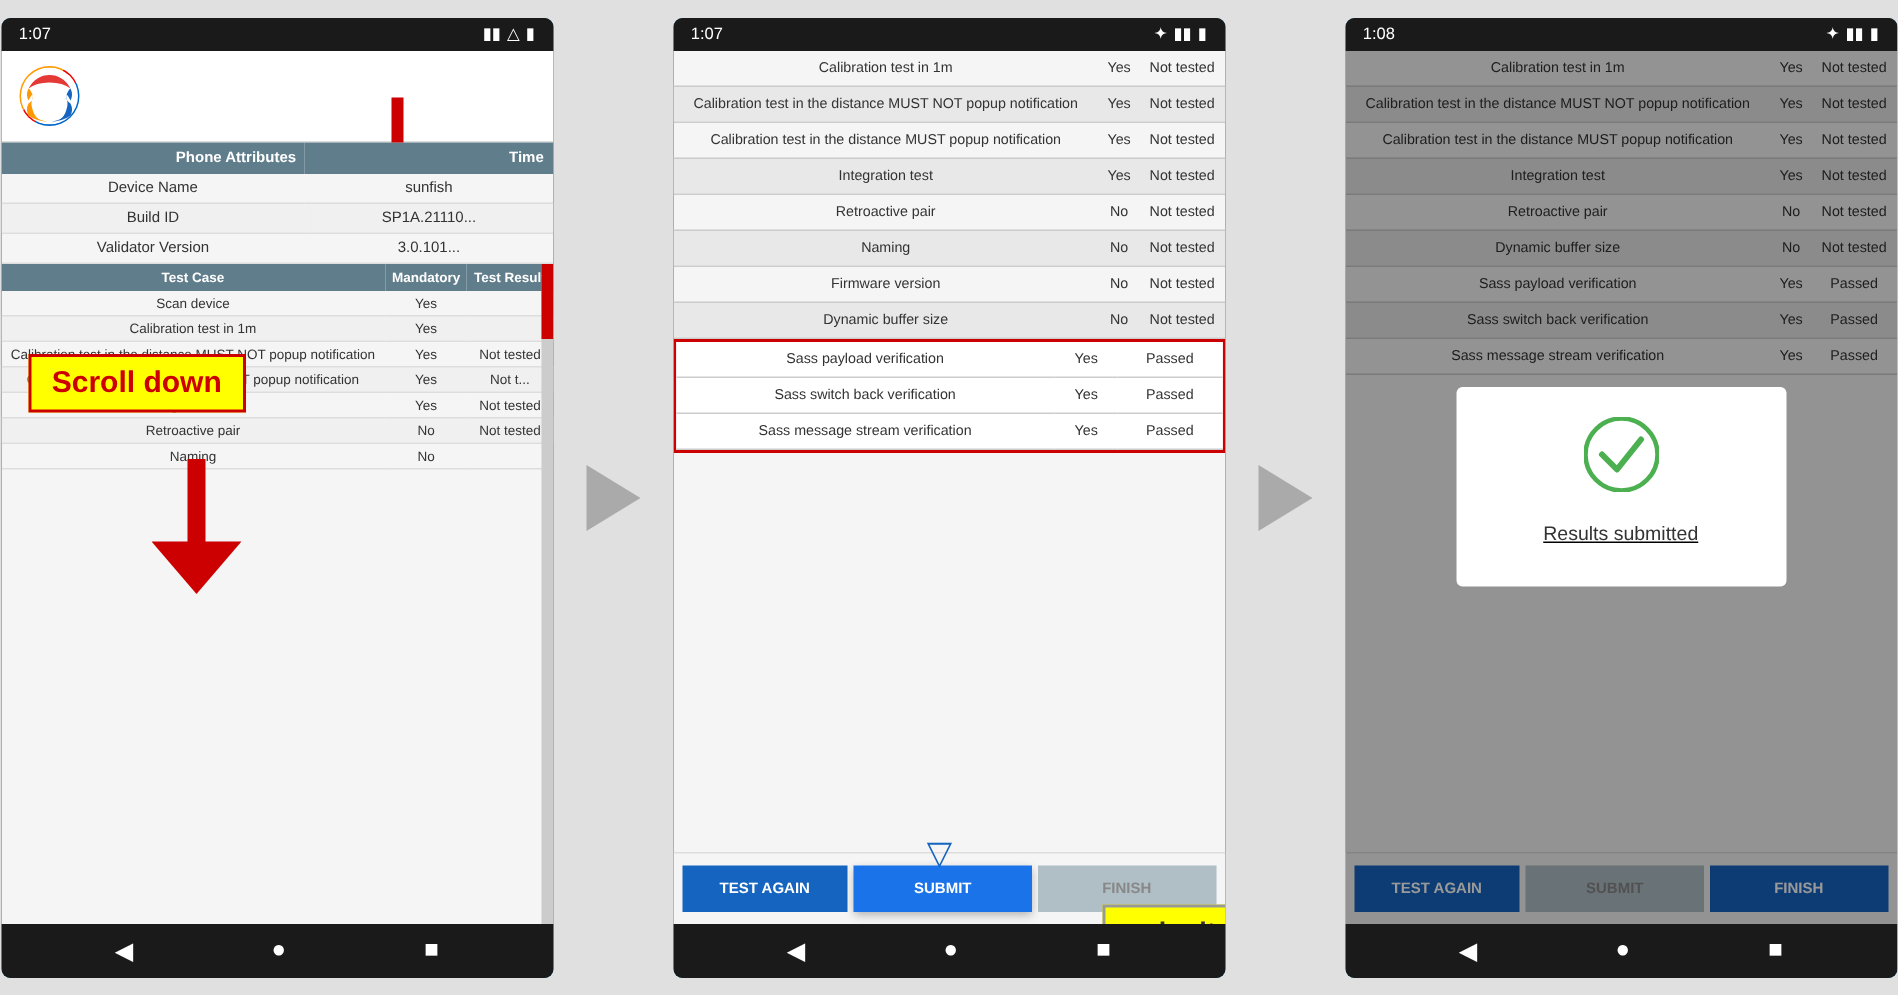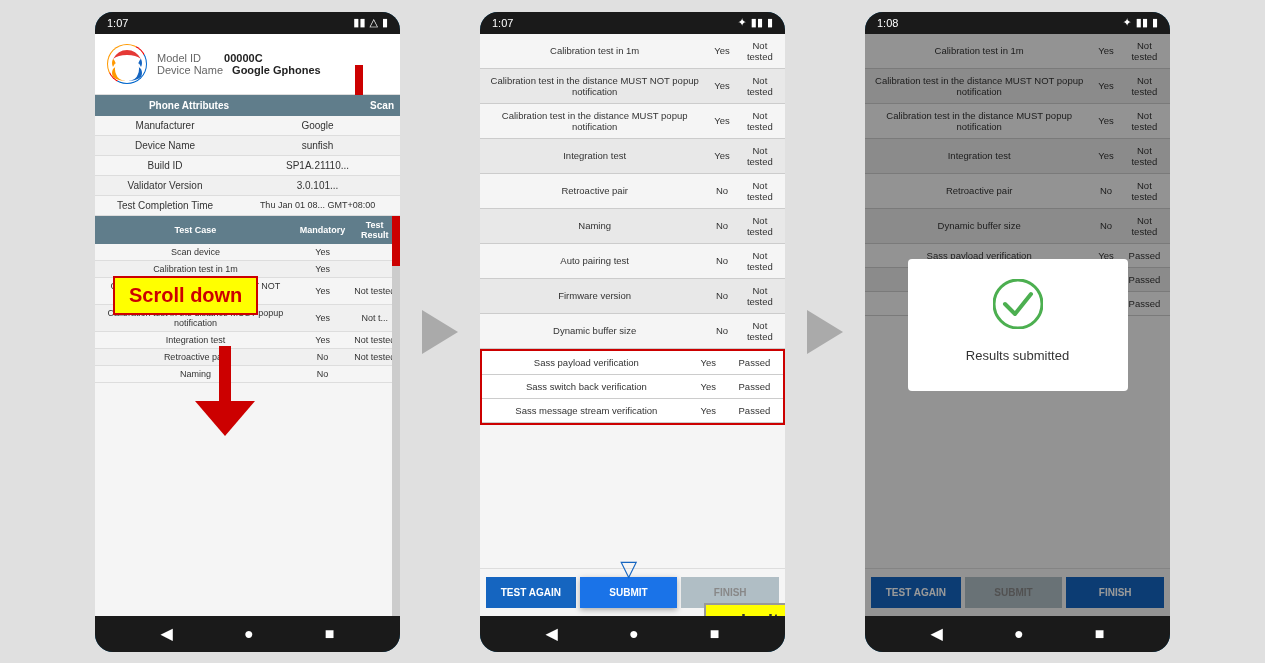--- a/index.html
+++ b/index.html
@@ -18,24 +18,24 @@
     .screen-container {
       display: flex;
       flex-direction: row;
       align-items: center;
       gap: 10px;
       padding: 10px;
       height: 100%;
     }
 
     .phone-frame {
-      width: 305px;
+      width: 368px;
       height: 640px;
       background: #0369a1;
-      border-radius: 18px;
+      border-radius: 6px;
       overflow: hidden;
       display: flex;
       flex-direction: column;
       flex-shrink: 0;
     }
 
     .status-bar {
       background: #1a1a1a;
       color: white;
       font-size: 11px;
@@ -248,20 +248,21 @@
 
     
     .dialog-overlay {
       position: absolute;
       top: 0; left: 0; right: 0; bottom: 0;
       background: rgba(0,0,0,0.4);
       display: flex;
       align-items: center;
       justify-content: center;
       z-index: 20;
+      text-decoration: underline;
     }
 
     .dialog-box {
       background: white;
       width: 220px;
       border-radius: 4px;
       padding: 20px 16px 12px;
       text-align: center;
     }
 
@@ -342,62 +343,44 @@
 
       <div class="device-header">
         <div class="device-logo">
           <svg width="38" height="38" viewBox="0 0 38 38">
             <circle cx="19" cy="19" r="19" fill="#fff"></circle>
             <path d="M19 5 Q10 5 5 14 Q10 10 19 10 Q28 10 33 14 Q28 5 19 5Z" fill="#e53935"></path>
             <path d="M5 14 Q3 18 5 22 Q8 16 8 19 Q8 22 5 24 Q3 28 5 32 Q10 36 19 36 Q10 36 8 29 Q6 24 8 19 Q6 14 5 14Z" fill="#ff9800"></path>
             <path d="M33 14 Q35 18 33 22 Q30 16 30 19 Q30 22 33 24 Q35 28 33 32 Q28 36 19 36 Q28 36 30 29 Q32 24 30 19 Q32 14 33 14Z" fill="#1565c0"></path>
           </svg>
         </div>
-        <div class="device-info">
-          <div>
-            <span class="label">Model ID</span>
-            <span class="value" style="margin-left:20px;">00000C</span>
-          </div>
-          <div>
-            <span class="label">Device Name</span>
-            <span class="value" style="margin-left:6px;">Google Gphones</span>
-          </div>
-        </div>
       </div>
 
       <div style="background:#cc0000; width:8px; height:30px; position:relative; left:260px; top:0; margin-top:-30px; z-index:5; float:right;"></div>
 
       <table class="attr-table">
         <thead>
           <tr>
             <th>Phone Attributes</th>
-            <th>Scan</th>
+            <th>Time</th>
           </tr>
         </thead>
         <tbody>
-          <tr>
-            <td>Manufacturer</td>
-            <td>Google</td>
-          </tr>
           <tr>
             <td>Device Name</td>
             <td>sunfish</td>
           </tr>
           <tr>
             <td>Build ID</td>
             <td>SP1A.21110...</td>
           </tr>
           <tr>
             <td>Validator Version</td>
             <td>3.0.101...</td>
           </tr>
-          <tr>
-            <td>Test Completion Time</td>
-            <td style="font-size:9px;">Thu Jan 01 08... GMT+08:00</td>
-          </tr>
         </tbody>
       </table>
 
       <div class="scroll-wrapper" style="position:relative; flex:1; overflow:hidden;">
 
         <div style="position:absolute; right:0; top:0; width:8px; height:100%; background:#ccc; z-index:3;">
           <div style="width:8px; height:50px; background:#cc0000; position:absolute; top:0;"></div>
         </div>
 
         <table class="test-table">
@@ -506,25 +489,20 @@
               <td>Yes</td>
               <td>Not tested</td>
             </tr>
             <tr>
               <td>Retroactive pair</td>
               <td>No</td>
               <td>Not tested</td>
             </tr>
             <tr>
               <td>Naming</td>
-              <td>No</td>
-              <td>Not tested</td>
-            </tr>
-            <tr>
-              <td>Auto pairing test</td>
               <td>No</td>
               <td>Not tested</td>
             </tr>
             <tr>
               <td>Firmware version</td>
               <td>No</td>
               <td>Not tested</td>
             </tr>
             <tr>
               <td>Dynamic buffer size</td>

